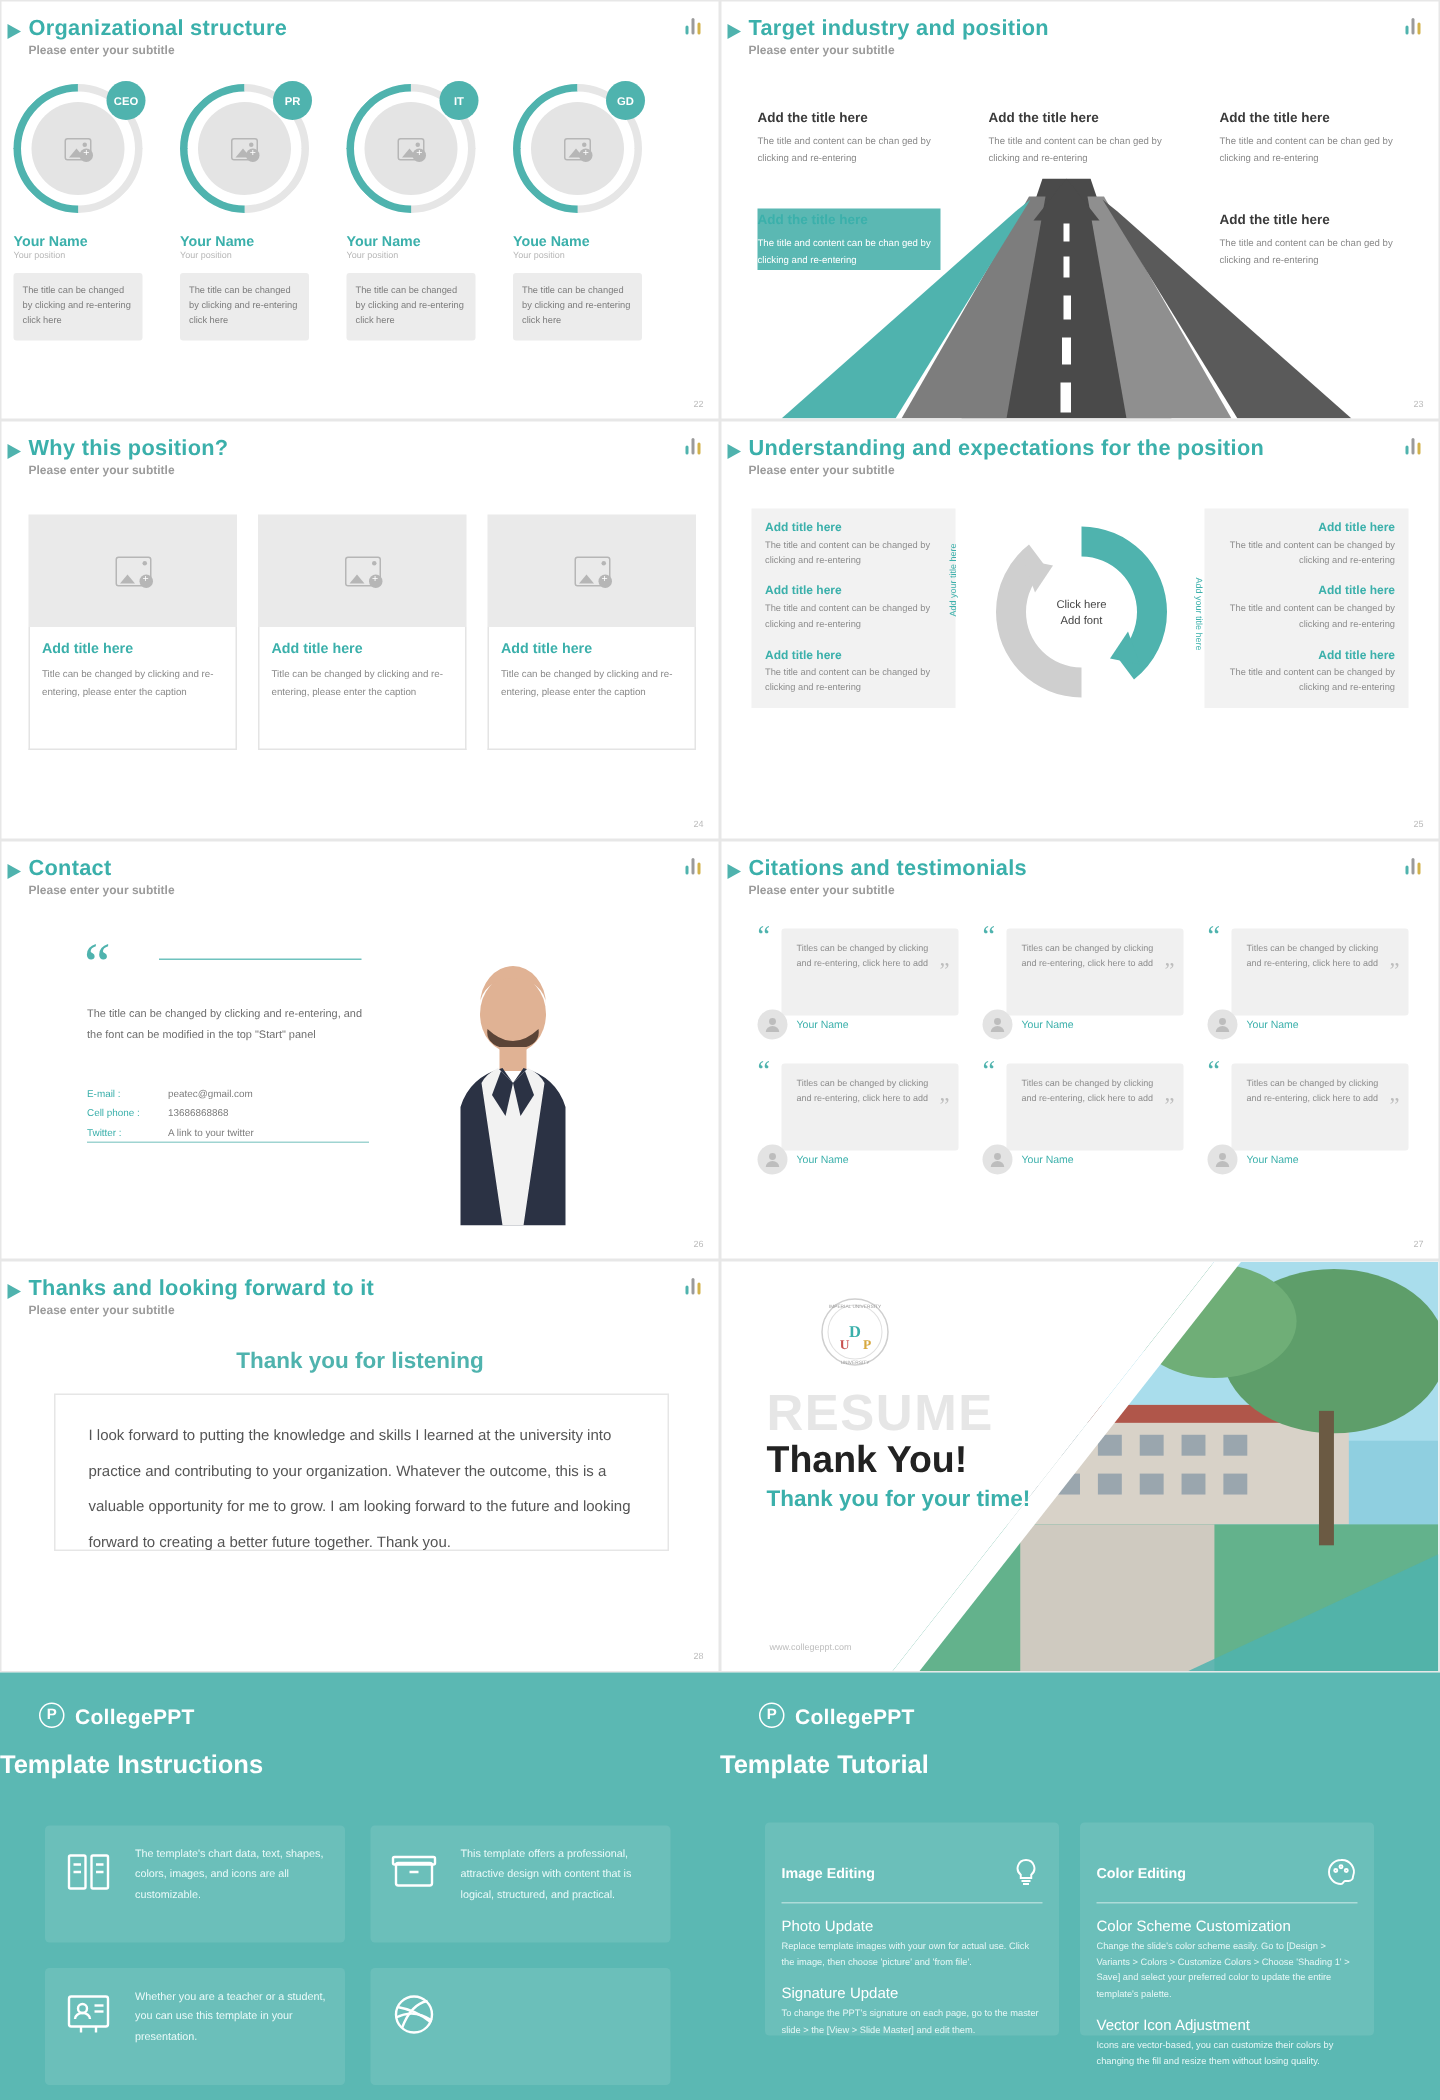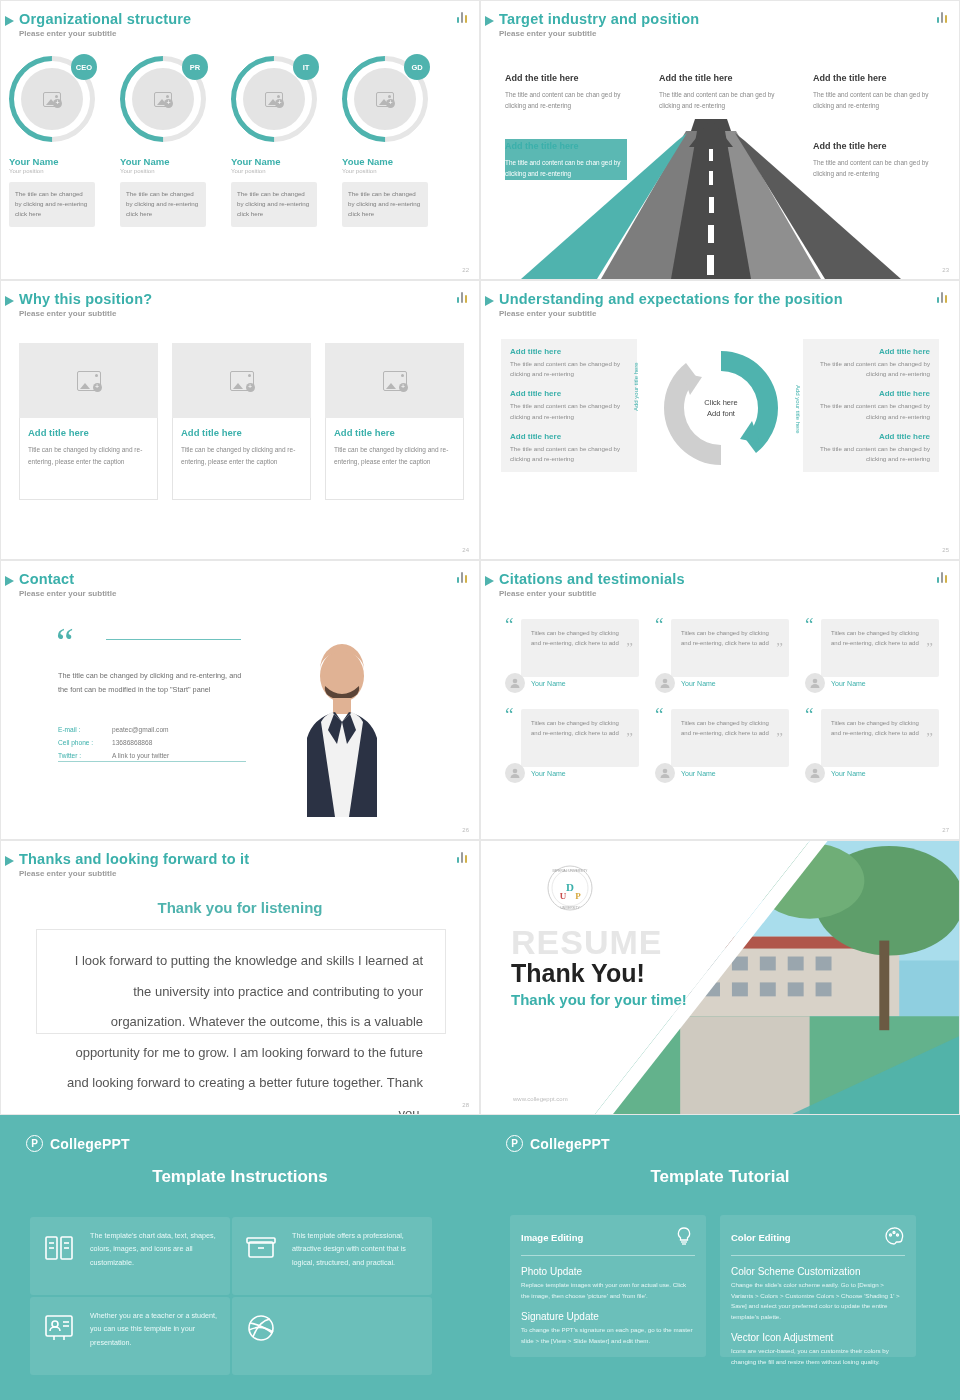--- a/index.html
+++ b/index.html
@@ -120,44 +120,44 @@
   .cit .bx p { margin:0; font-size:6px; color:#8d8d8d; line-height:1.7; }
   .cit .qo { position:absolute; left:6px; top:2px; color:#4fb3ae; font-size:19px; font-family:"Liberation Serif", serif; line-height:1; }
   .cit .qc { position:absolute; right:6px; top:28px; color:#bdbdbd; font-size:15px; font-family:"Liberation Serif", serif; line-height:1; }
   .cit .who { position:absolute; left:6px; bottom:2px; display:flex; align-items:center; gap:6px; }
   .cit .av { width:20px;height:20px;border-radius:50%;background:#e3e3e3; display:flex;align-items:center;justify-content:center; }
   .cit .nm { font-size:7px; color:#3bb0ab; }
 
   
   .ty-head { position:absolute; top:58px; left:0; width:100%; text-align:center; color:#4fb3ae; font-size:15px; font-weight:bold; }
   .ty-box { position:absolute; left:35px; top:88px; width:410px; height:105px; border:1px solid #e6e6e6; padding:16px 22px; }
-  .ty-box p { margin:0; font-size:13px; color:#555; line-height:2.35;text-align:right; }
+  .ty-box p { margin:0; font-size:10px; color:#555; line-height:2.35; }
 
   
   .s29 { background:#fff; }
   .photo-tri { position:absolute; inset:0; }
   .crest { position:absolute; left:60px; top:22px; width:58px; height:50px; }
   .resume-word { position:absolute; left:30px; top:82px; font-size:34px; font-weight:bold; color:#e6e6e6; letter-spacing:1px; }
   .ty-big { position:absolute; left:30px; top:118px; font-size:25px; font-weight:bold; color:#222; }
   .ty-sub { position:absolute; left:30px; top:150px; font-size:15px; font-weight:bold; color:#3bb0ab; }
   .url { position:absolute; left:32px; bottom:12px; font-size:6px; color:#bdbdbd; }
 
   
   .teal { background:#5bb8b3; color:#fff; position:relative; border:none; }
   .brand { position:absolute; left:26px; top:20px; display:flex; align-items:center; gap:7px; }
   .brand .circ { width:17px;height:17px;border-radius:50%;border:1.6px solid #fff; display:flex;align-items:center;justify-content:center;font-size:10px;font-weight:bold; }
   .brand .nm { font-size:14px; font-weight:bold; letter-spacing:.2px; }
-  .panel-title { position:absolute; top:52px; width:100%; text-align:center; font-size:17px; font-weight:bold; }
-  .feat-grid { position:absolute; left:30px; top:102px; display:grid; grid-template-columns:200px 200px; gap:2px; }
+  .panel-title { position:absolute; top:52px; width:100%; text-align:left; font-size:17px; font-weight:bold; }
+  .feat-grid { position:absolute; left:30px; top:102px; display:grid; grid-template-columns:200px 200px; gap:17px; }
   .feat { background:rgba(255,255,255,.10); border-radius:3px; padding:12px 10px; display:flex; gap:12px; height:78px; }
   .feat .ic { width:38px;height:38px; flex:0 0 38px; display:flex;align-items:center;justify-content:center; }
   .feat p { margin:0; font-size:7.2px; line-height:1.85; color:#eafaf9; }
 
   .tut-grid { position:absolute; left:30px; top:100px; display:grid; grid-template-columns:196px 196px; gap:14px; }
-  .tut { background:rgba(255,255,255,.10); border-radius:3px; padding:10px 11px 12px; height:142px; position:relative; }
+  .tut { background:rgba(255,255,255,.10); border-radius:3px; padding:22px 11px 12px; height:142px; position:relative; }
   .tut .hd { display:flex; align-items:center; justify-content:space-between; border-bottom:1px solid rgba(255,255,255,.45); padding-bottom:6px; }
   .tut .hd span { font-size:9.5px; font-weight:bold; }
   .tut h6 { margin:10px 0 3px; font-size:10px; font-weight:normal; color:#fff; }
   .tut p { margin:0; font-size:6.2px; line-height:1.7; color:#e6f7f6; }
 </style>
 </head>
 <body>
 
 <div class="grid">
 

